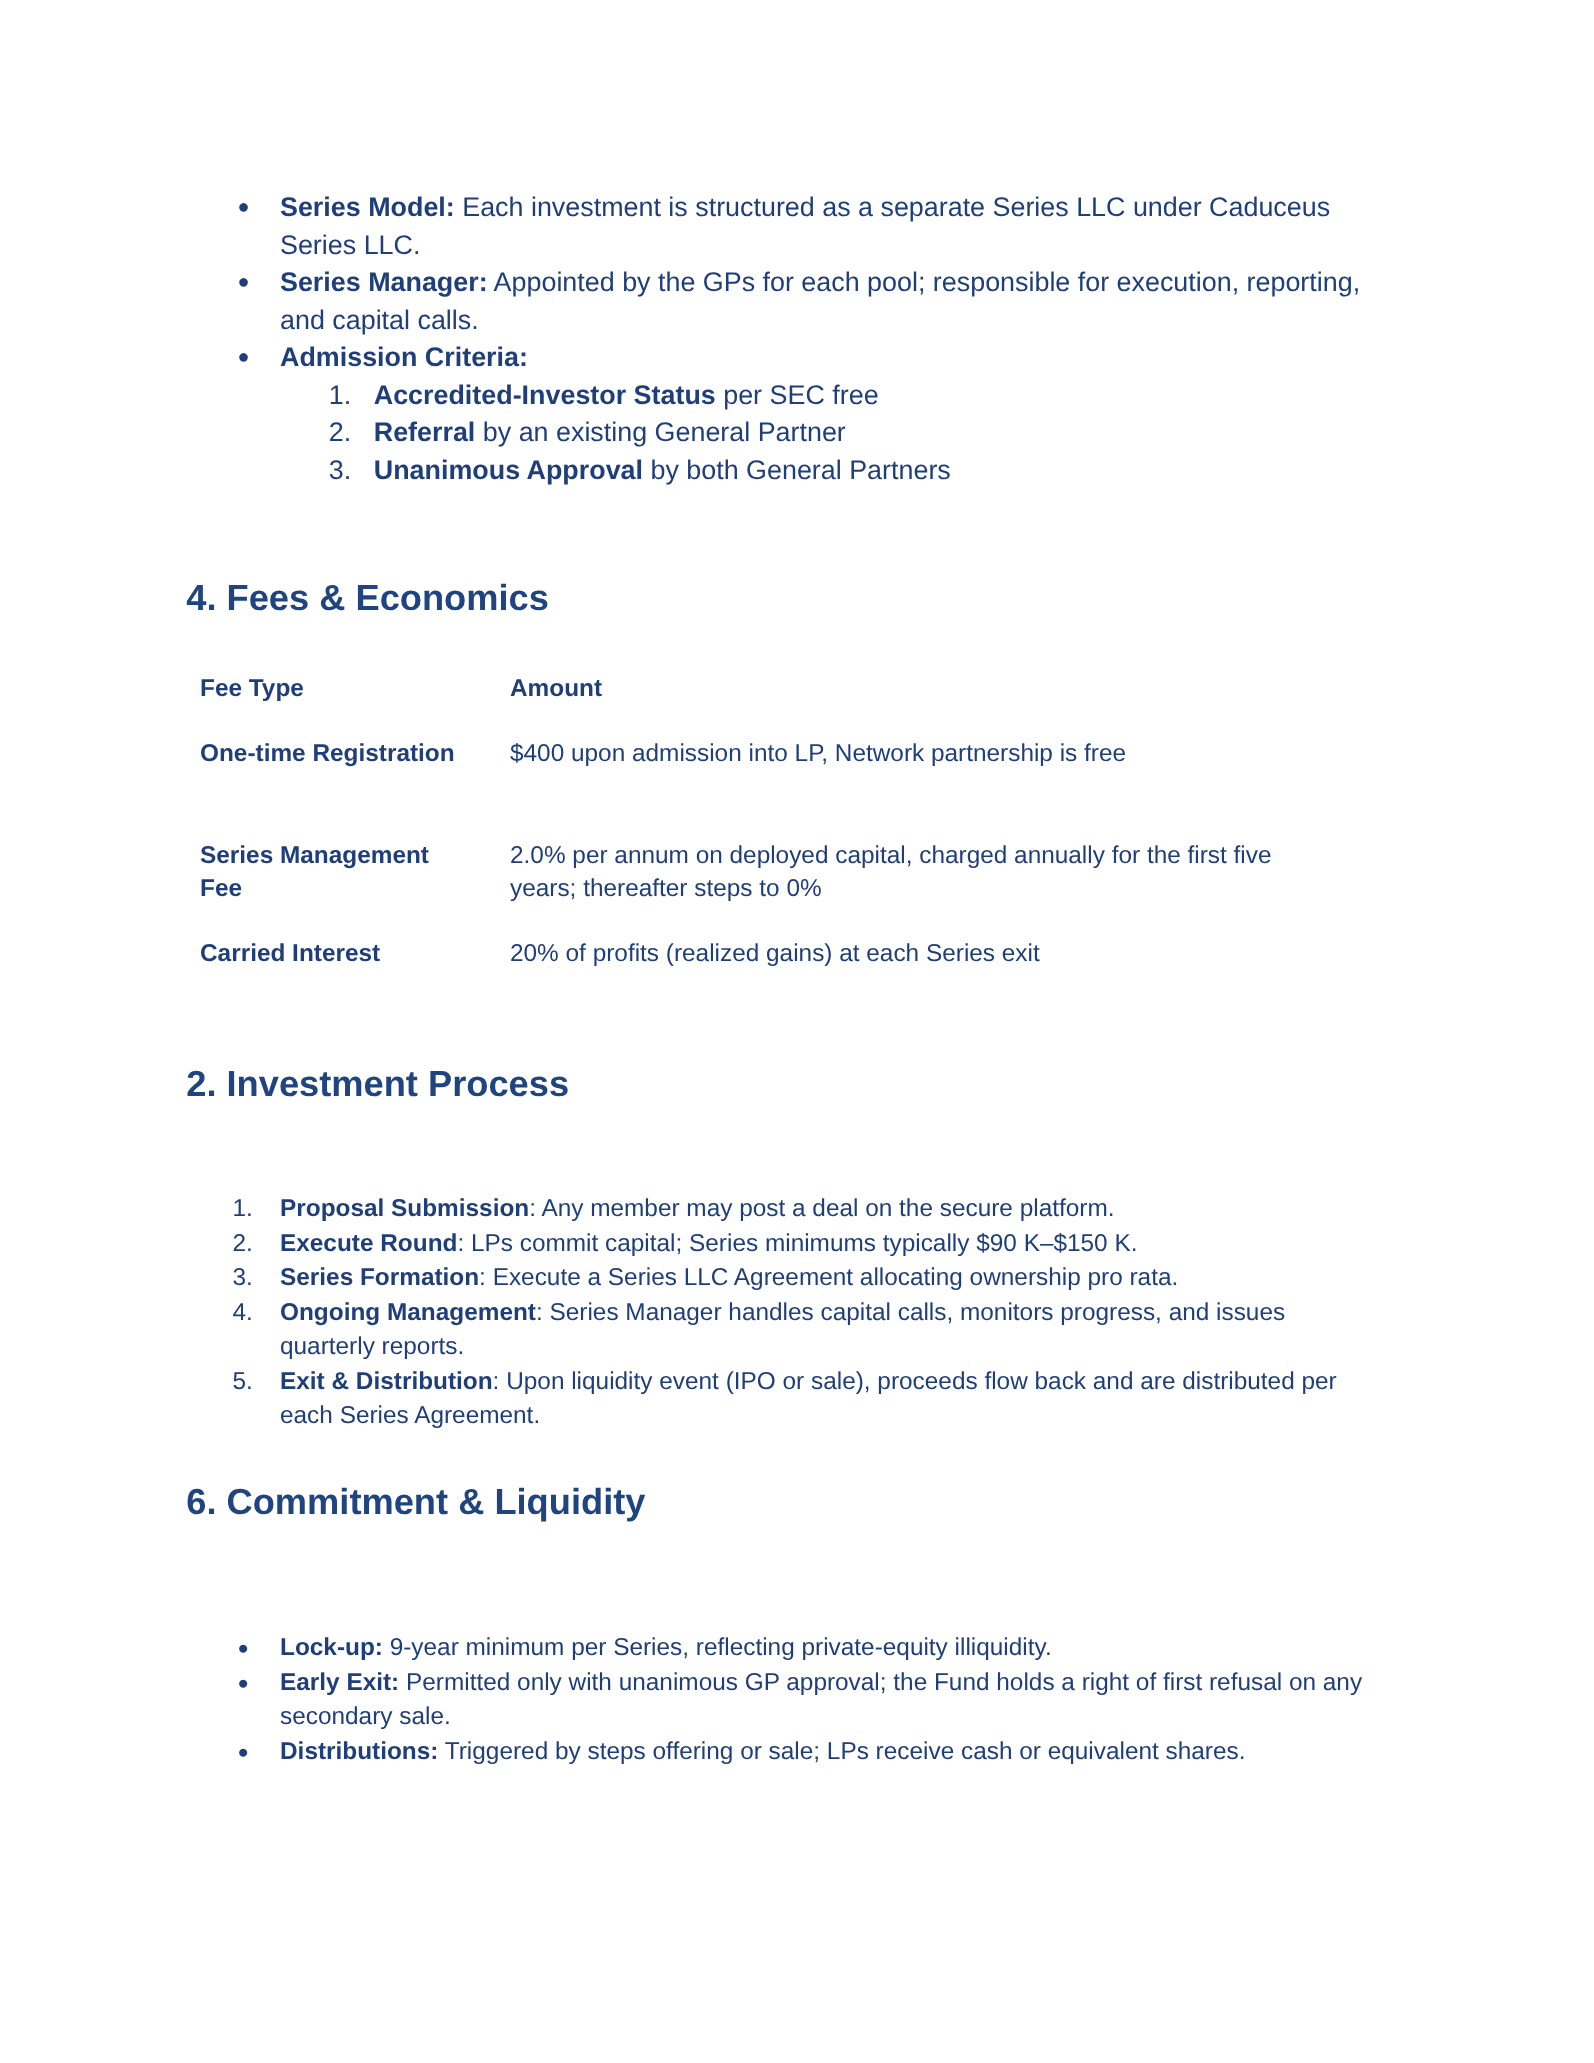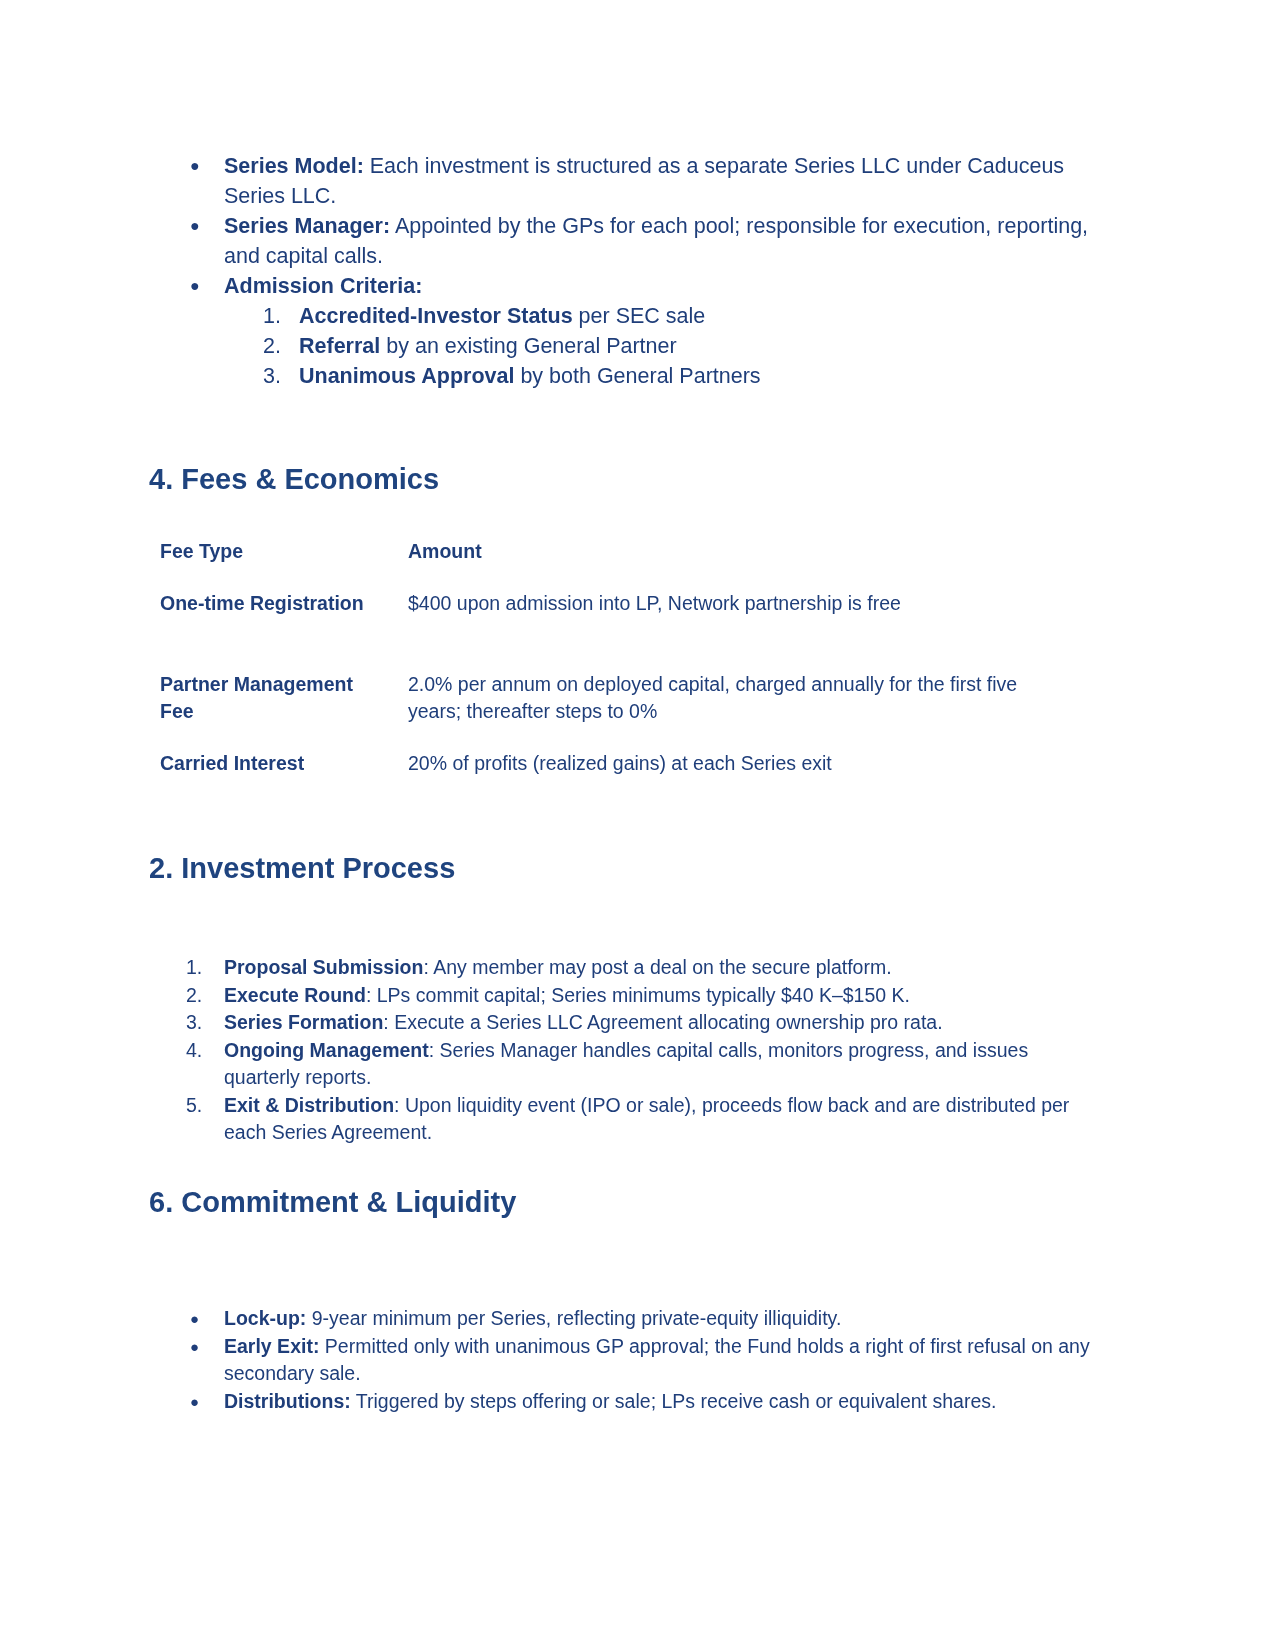--- a/index.html
+++ b/index.html
@@ -38,21 +38,21 @@
     <li>
       <span class="bul">●</span>
       <b>Series Manager:</b><span> Appointed by the GPs for each pool; responsible for execution, reporting, and capital calls.</span>
     </li>
     <li>
       <span class="bul">●</span>
       <b>Admission Criteria:</b>
       <ol class="list sub-list" style="position:relative;">
         <li>
           <span class="num">1.</span>
-          <b>Accredited-Investor Status</b><span> per SEC sale</span>
+          <b>Accredited-Investor Status</b><span> per SEC free</span>
         </li>
         <li>
           <span class="num">2.</span>
           <b>Referral</b><span> by an existing General Partner</span>
         </li>
         <li>
           <span class="num">3.</span>
           <b>Unanimous Approval</b><span> by both General Partners</span>
         </li>
       </ol>
@@ -64,39 +64,39 @@
   <div class="fee-table">
     <div class="fee-row" style="top:0px;">
       <span class="k">Fee Type</span>
       <span class="v b">Amount</span>
     </div>
     <div class="fee-row" style="top:52px;">
       <span class="k">One-time Registration</span>
       <span class="v">$400 upon admission into LP, Network partnership is free</span>
     </div>
     <div class="fee-row" style="top:133px;">
-      <span class="k" style="width:210px;">Partner Management Fee</span>
+      <span class="k" style="width:210px;">Series Management Fee</span>
       <span class="v" style="width:640px;">2.0% per annum on deployed capital, charged annually for the first five years; thereafter steps to 0%</span>
     </div>
     <div class="fee-row" style="top:212px;">
       <span class="k">Carried Interest</span>
       <span class="v">20% of profits (realized gains) at each Series exit</span>
     </div>
   </div>
 
   <h2 style="top:852px;">2. Investment Process</h2>
 
   <ol class="list proc-list">
     <li>
       <span class="num">1.</span>
       <b>Proposal Submission</b><span>: Any member may post a deal on the secure platform.</span>
     </li>
     <li>
       <span class="num">2.</span>
-      <b>Execute Round</b><span>: LPs commit capital; Series minimums typically $40 K–$150 K.</span>
+      <b>Execute Round</b><span>: LPs commit capital; Series minimums typically $90 K–$150 K.</span>
     </li>
     <li>
       <span class="num">3.</span>
       <b>Series Formation</b><span>: Execute a Series LLC Agreement allocating ownership pro rata.</span>
     </li>
     <li>
       <span class="num">4.</span>
       <b>Ongoing Management</b><span>: Series Manager handles capital calls, monitors progress, and issues quarterly reports.</span>
     </li>
     <li>

